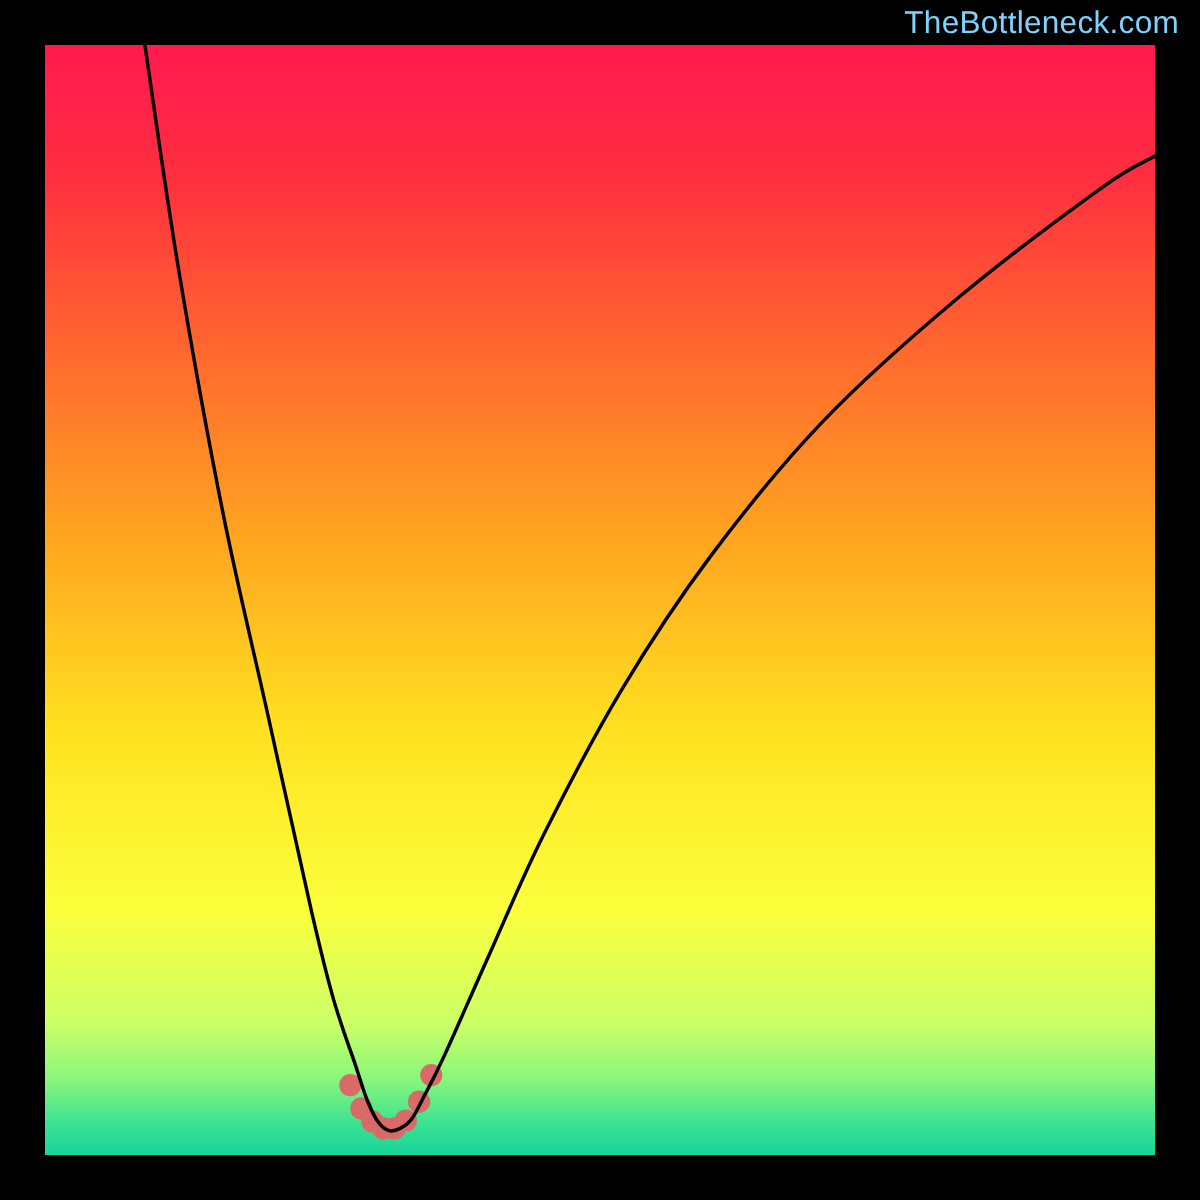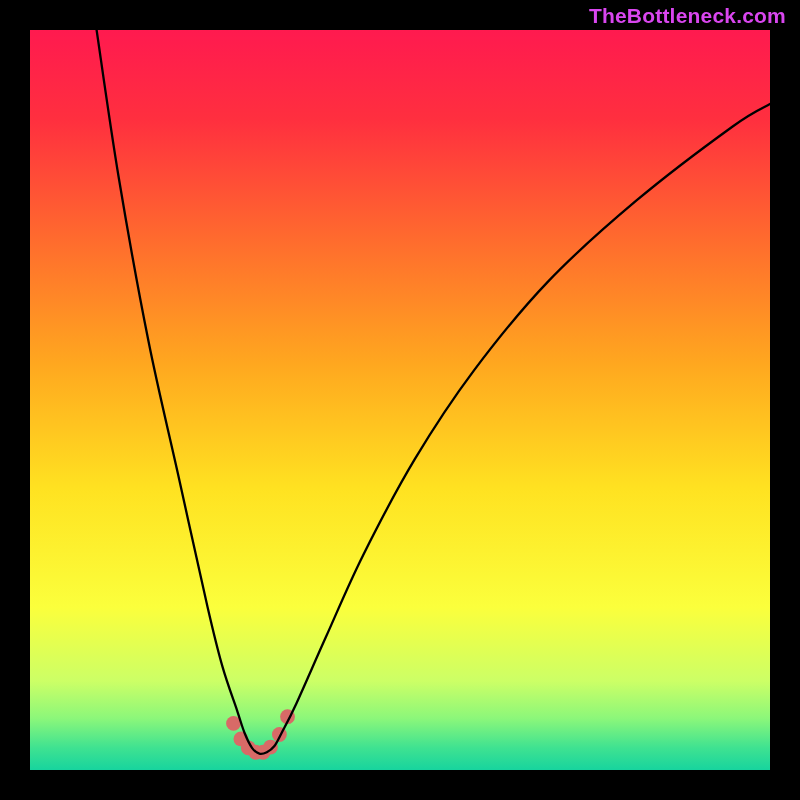--- a/index.html
+++ b/index.html
@@ -28,23 +28,23 @@
     overflow: hidden;
   }
   .gradient-fill {
     position: absolute;
     inset: 0;
   }
   .watermark {
     position: absolute;
     top: 4px;
     right: 14px;
-    color: #d946ef;
+    color: #7dd3fc;
     font-size: 21px;
-    font-weight: 700;
+    font-weight: 400;
     letter-spacing: 0.2px;
   }
   svg.overlay {
     position: absolute;
     inset: 0;
   }
 </style>
 </head>
 <body>
 

